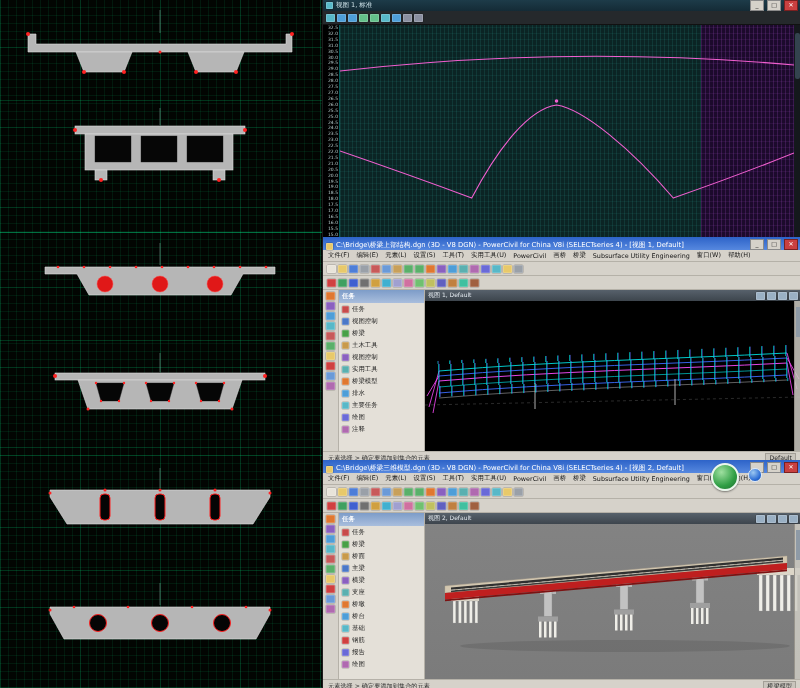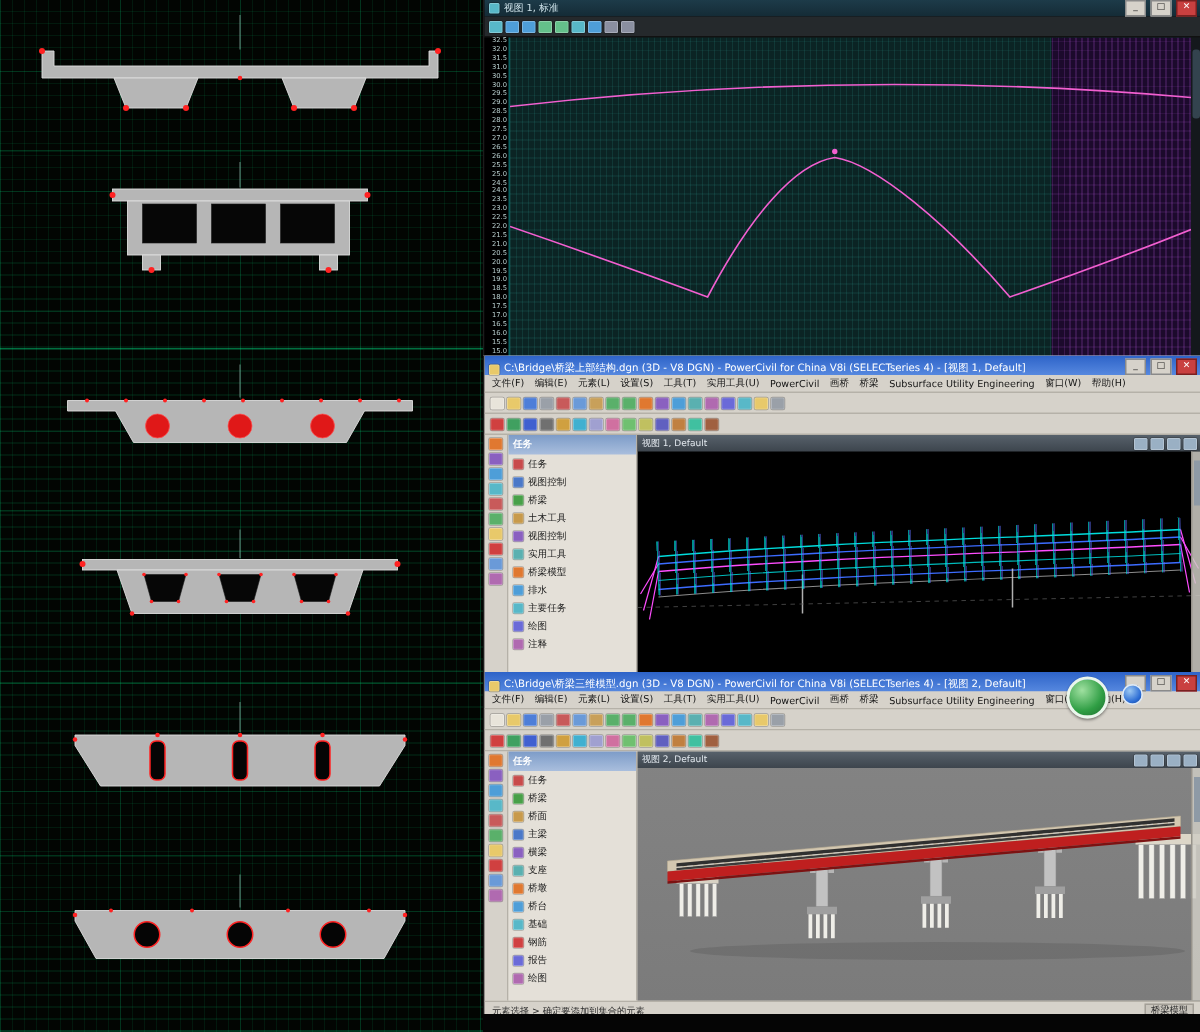--- a/index.html
+++ b/index.html
@@ -432,21 +432,21 @@
             <div class="thumb"></div>
           </div>
       </div>
     </div>
     <div class="ms-status">
       <span class="sl">元素选择 &gt; 确定要添加到集合的元素</span>
       <span class="field">Default</span>
     </div>
   </div>
 
-  <div class="ms-window" style="top:448px;height:228px;">
+  <div class="ms-window" style="top:460px;height:228px;">
     <div class="badge-green"></div>
     <div class="badge-blue"></div>
     <div class="ms-title">
       <span class="chip" style="background:#e8c96a;width:7px;height:7px"></span>
       <span class="ttl">C:\Bridge\桥梁三维模型.dgn (3D - V8 DGN) - PowerCivil for China V8i (SELECTseries 4) - [视图 2, Default]</span>
       <span class="win-btn">_</span>
       <span class="win-btn">□</span>
       <span class="win-btn close">✕</span>
     </div>
     <div class="ms-menubar">

